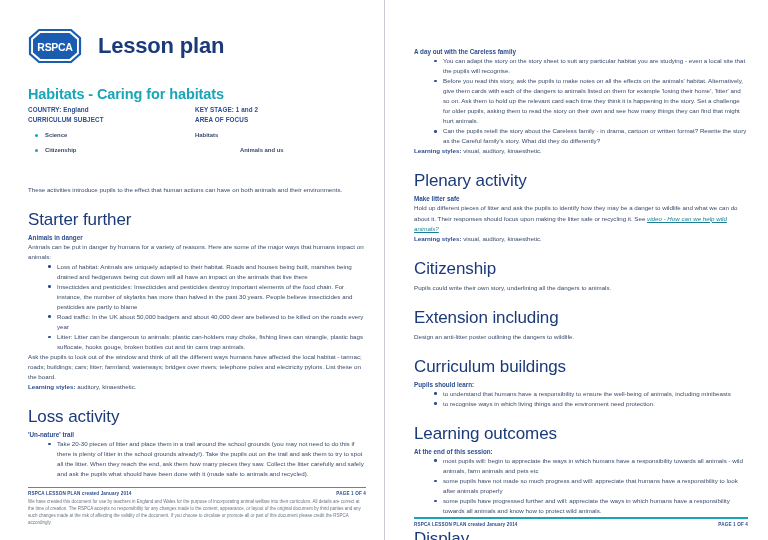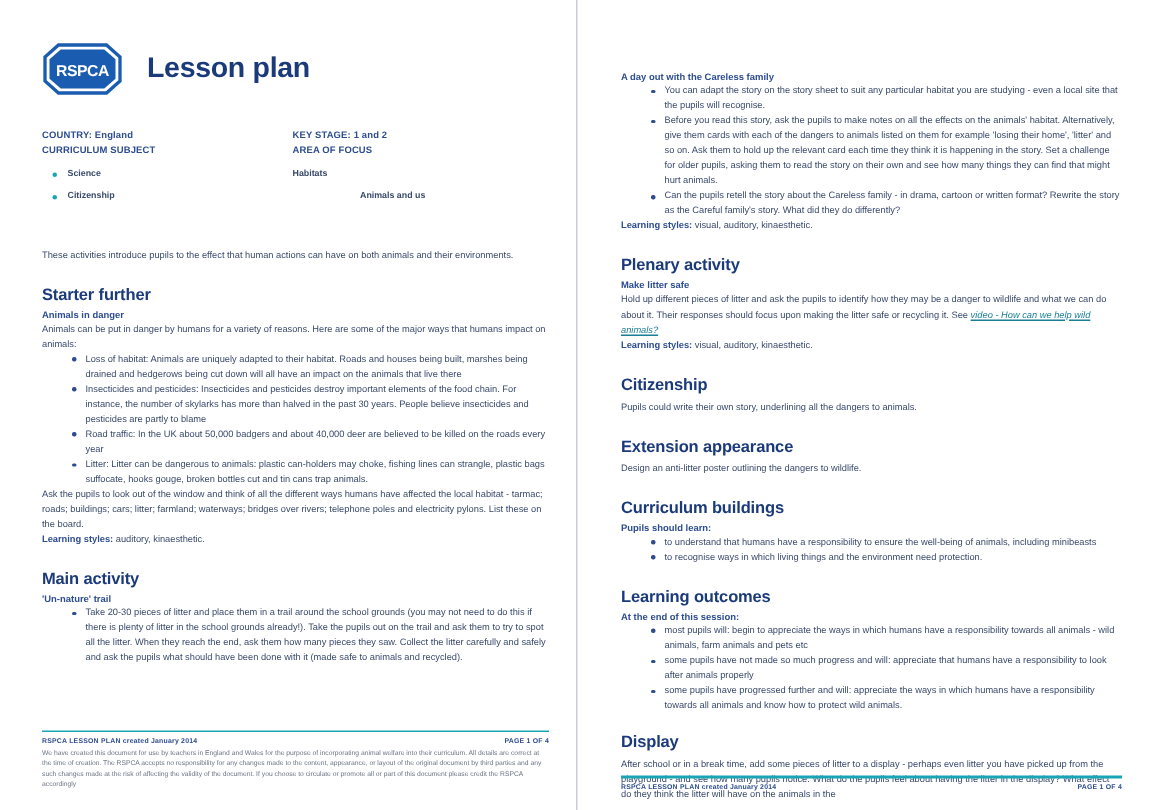--- a/index.html
+++ b/index.html
@@ -39,21 +39,21 @@
     height: 52px;
     margin-bottom: 14px;
   }
   .logo {
     width: 54px; height: 36px;
     flex: 0 0 auto;
     position: relative;
   }
   .logo svg { display: block; }
   .doc-title {
-    font-size: 19px;
+    font-size: 22px;
     font-weight: bold;
     color: #1b3a7a;
     letter-spacing: -0.2px;
   }
 
   
   .lesson-title {
     font-size: 14.5px;
     font-weight: bold;
     color: #1aa5b7;
@@ -104,22 +104,22 @@
   .focus-list li.indent { padding-left: 45px; }
 
   
   .intro {
     margin-top: 23px;
     font-size: 6.2px;
     color: #3a4a6b;
     line-height: 1.62;
   }
   h2.sec {
-    font-size: 11px;
-    font-weight: bold;
+    font-size: 17px;
+    font-weight: normal;
     color: #1b3a7a;
     margin: 15px 0 4px 0;
     letter-spacing: -0.1px;
   }
   h2.sec.tight { margin-top: 13px; }
   h3.sub {
     font-size: 6.3px;
     font-weight: bold;
     color: #2d4d8f;
     margin: 0 0 1px 0;
@@ -203,20 +203,21 @@
       <div class="logo">
         <svg width="54" height="36" viewBox="0 0 54 36">
           <polygon points="11,2 43,2 52,10 52,26 43,34 11,34 2,26 2,10" fill="none" stroke="#1a5cb0" stroke-width="2.2"></polygon>
           <polygon points="12.5,5 41.5,5 49,11.5 49,24.5 41.5,31 12.5,31 5,24.5 5,11.5" fill="#1a5cb0"></polygon>
           <text x="27" y="22.5" font-family="'Liberation Sans', sans-serif" font-size="10.5" font-weight="bold" fill="#ffffff" text-anchor="middle" letter-spacing="-0.3">RSPCA</text>
         </svg>
       </div>
       <div class="doc-title">Lesson plan</div>
     </div>
 
+    <h1 class="lesson-title">Habitats - Caring for habitats</h1>
 
     <div class="meta-grid">
       <div class="meta-col">COUNTRY: England</div>
       <div class="meta-col b">KEY STAGE: 1 and 2</div>
     </div>
     <div class="meta-grid">
       <div class="meta-col">CURRICULUM SUBJECT</div>
       <div class="meta-col b">AREA OF FOCUS</div>
     </div>
 
@@ -242,21 +243,21 @@
     <p class="body">Animals can be put in danger by humans for a variety of reasons. Here are some of the major ways that humans impact on animals:</p>
     <ul class="bl">
       <li>Loss of habitat: Animals are uniquely adapted to their habitat. Roads and houses being built, marshes being drained and hedgerows being cut down will all have an impact on the animals that live there</li>
       <li>Insecticides and pesticides: Insecticides and pesticides destroy important elements of the food chain. For instance, the number of skylarks has more than halved in the past 30 years. People believe insecticides and pesticides are partly to blame</li>
       <li>Road traffic: In the UK about 50,000 badgers and about 40,000 deer are believed to be killed on the roads every year</li>
       <li>Litter: Litter can be dangerous to animals: plastic can-holders may choke, fishing lines can strangle, plastic bags suffocate, hooks gouge, broken bottles cut and tin cans trap animals.</li>
     </ul>
     <p class="body">Ask the pupils to look out of the window and think of all the different ways humans have affected the local habitat - tarmac; roads; buildings; cars; litter; farmland; waterways; bridges over rivers; telephone poles and electricity pylons. List these on the board.</p>
     <p class="ls"><b>Learning styles:</b><span> auditory, kinaesthetic.</span></p>
 
-    <h2 class="sec">Main activity</h2>
+    <h2 class="sec">Loss activity</h2>
     <h3 class="sub">'Un-nature' trail</h3>
     <ul class="bl">
       <li>Take 20-30 pieces of litter and place them in a trail around the school grounds (you may not need to do this if there is plenty of litter in the school grounds already!). Take the pupils out on the trail and ask them to try to spot all the litter. When they reach the end, ask them how many pieces they saw. Collect the litter carefully and safely and ask the pupils what should have been done with it (made safe to animals and recycled).</li>
     </ul>
 
     <div class="footer">
       <div class="footer-rule"></div>
       <div class="footer-top">
         <span>RSPCA LESSON PLAN created January 2014</span>
         <span>PAGE 1 OF 4</span>
@@ -280,21 +281,21 @@
     <p class="ls"><b>Learning styles:</b><span> visual, auditory, kinaesthetic.</span></p>
 
     <h2 class="sec">Plenary activity</h2>
     <h3 class="sub">Make litter safe</h3>
     <p class="body"><span>Hold up different pieces of litter and ask the pupils to identify how they may be a danger to wildlife and what we can do about it. Their responses should focus upon making the litter safe or recycling it. See </span><a class="vid" href="#">video - How can we help wild animals?</a></p>
     <p class="ls"><b>Learning styles:</b><span> visual, auditory, kinaesthetic.</span></p>
 
     <h2 class="sec">Citizenship</h2>
     <p class="body">Pupils could write their own story, underlining all the dangers to animals.</p>
 
-    <h2 class="sec">Extension appearance</h2>
+    <h2 class="sec">Extension including</h2>
     <p class="body">Design an anti-litter poster outlining the dangers to wildlife.</p>
 
     <h2 class="sec">Curriculum buildings</h2>
     <h3 class="sub">Pupils should learn:</h3>
     <ul class="bl">
       <li>to understand that humans have a responsibility to ensure the well-being of animals, including minibeasts</li>
       <li>to recognise ways in which living things and the environment need protection.</li>
     </ul>
 
     <h2 class="sec">Learning outcomes</h2>

